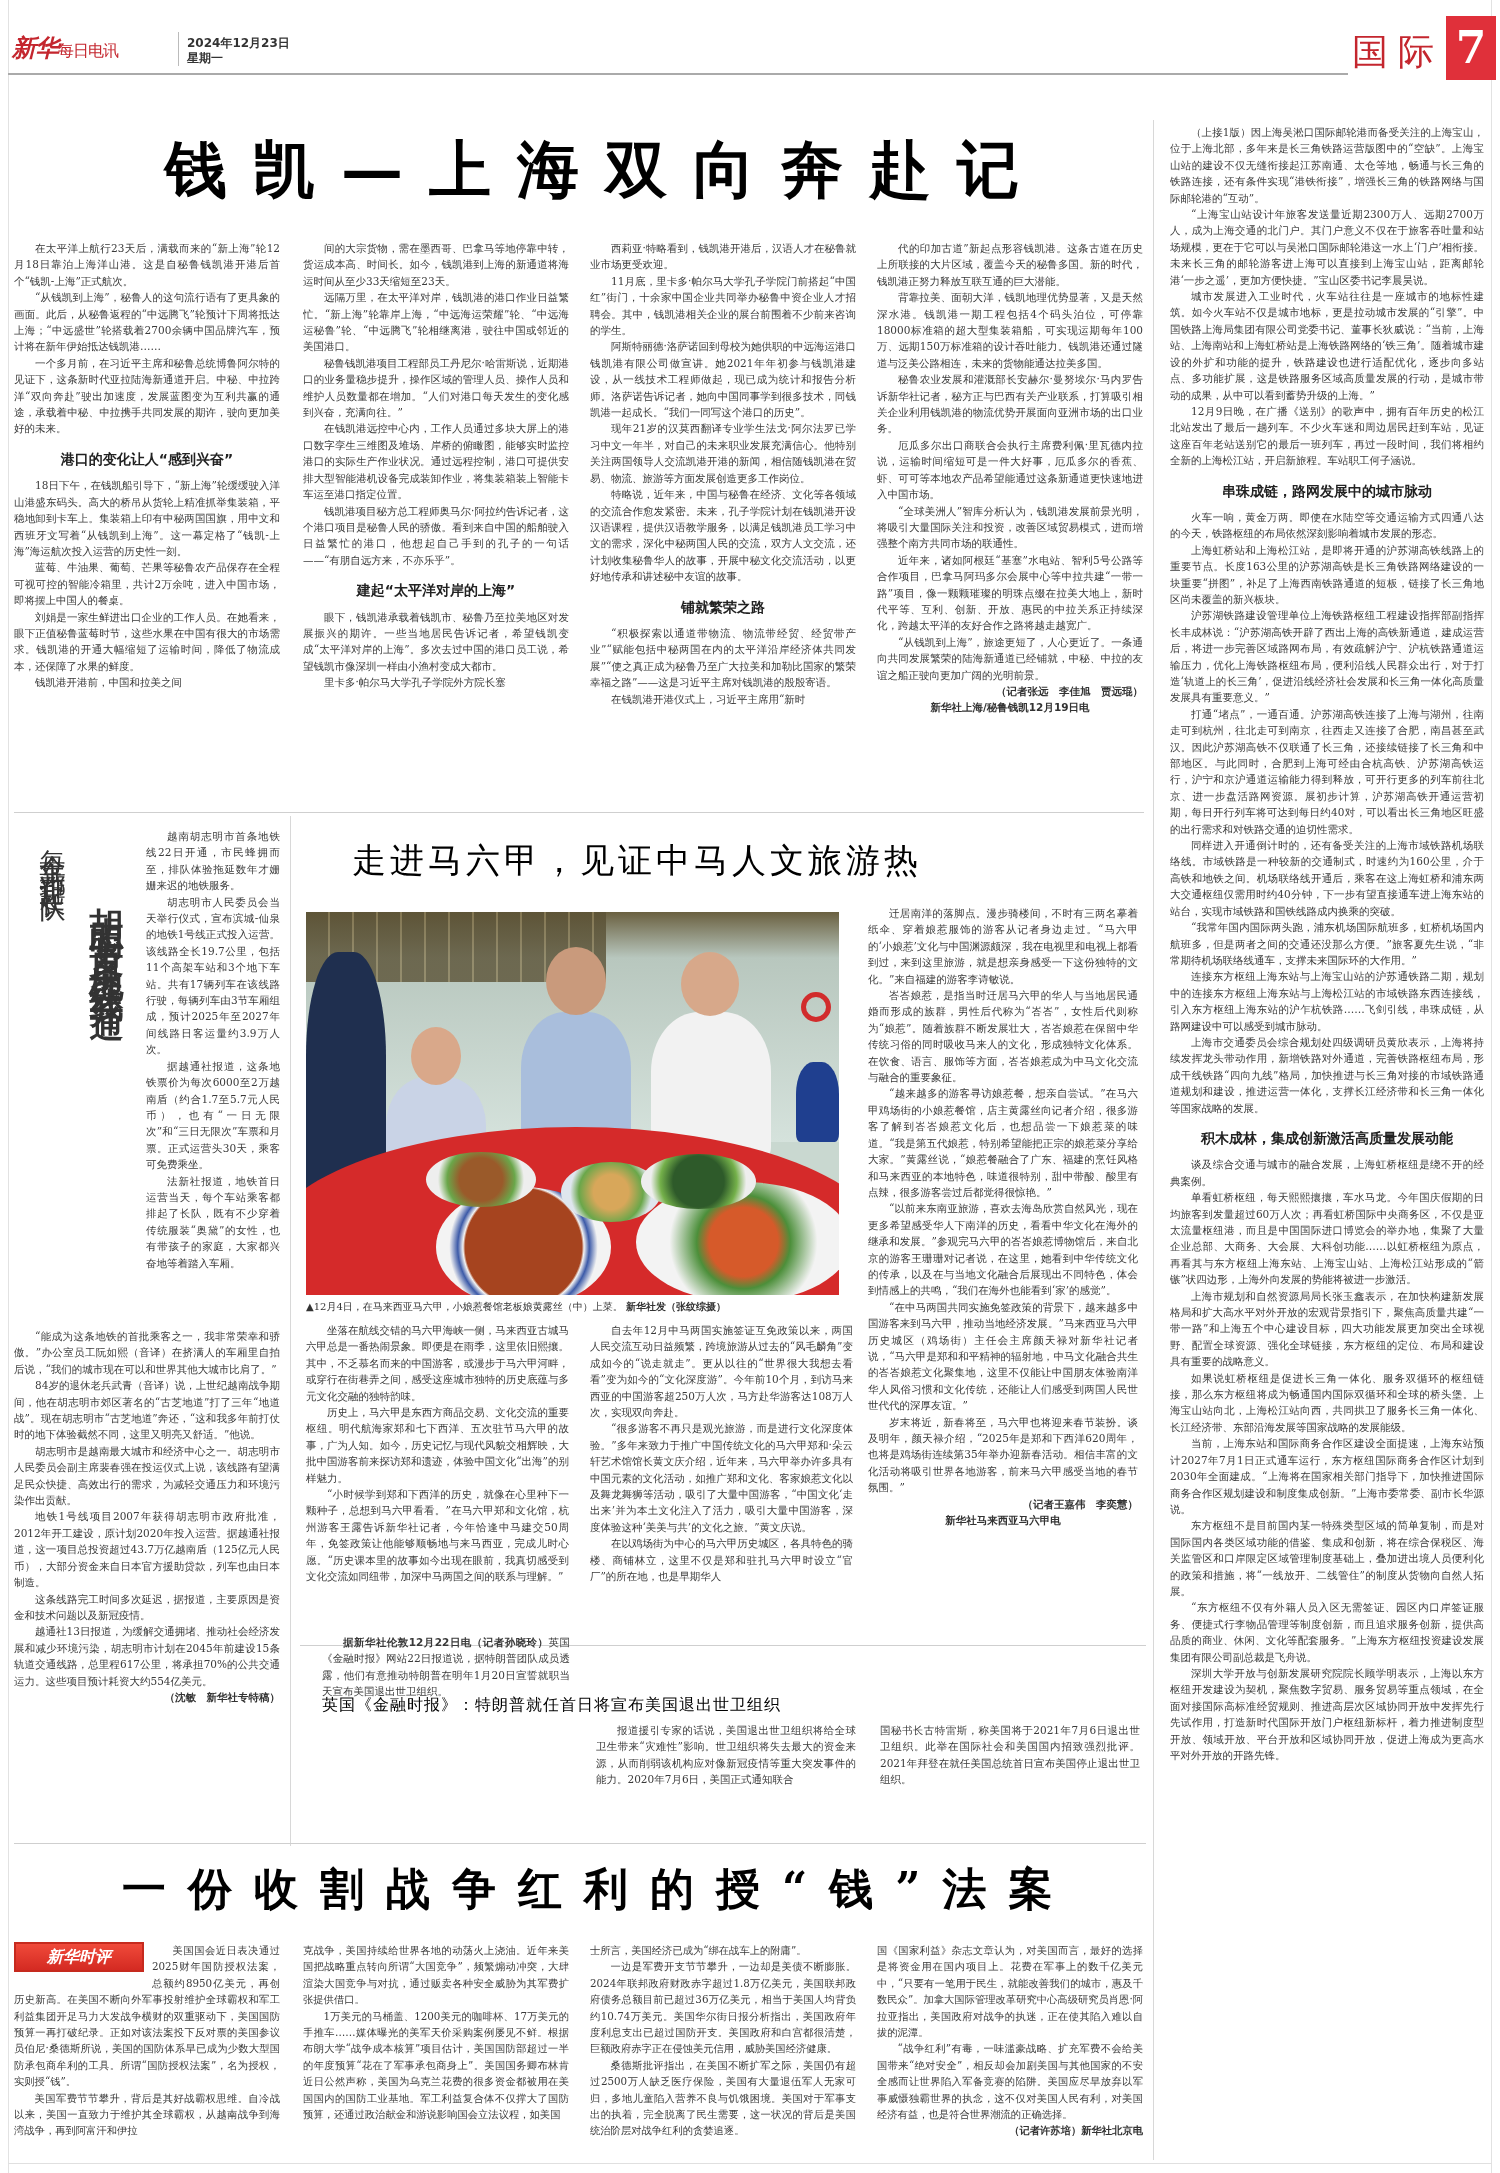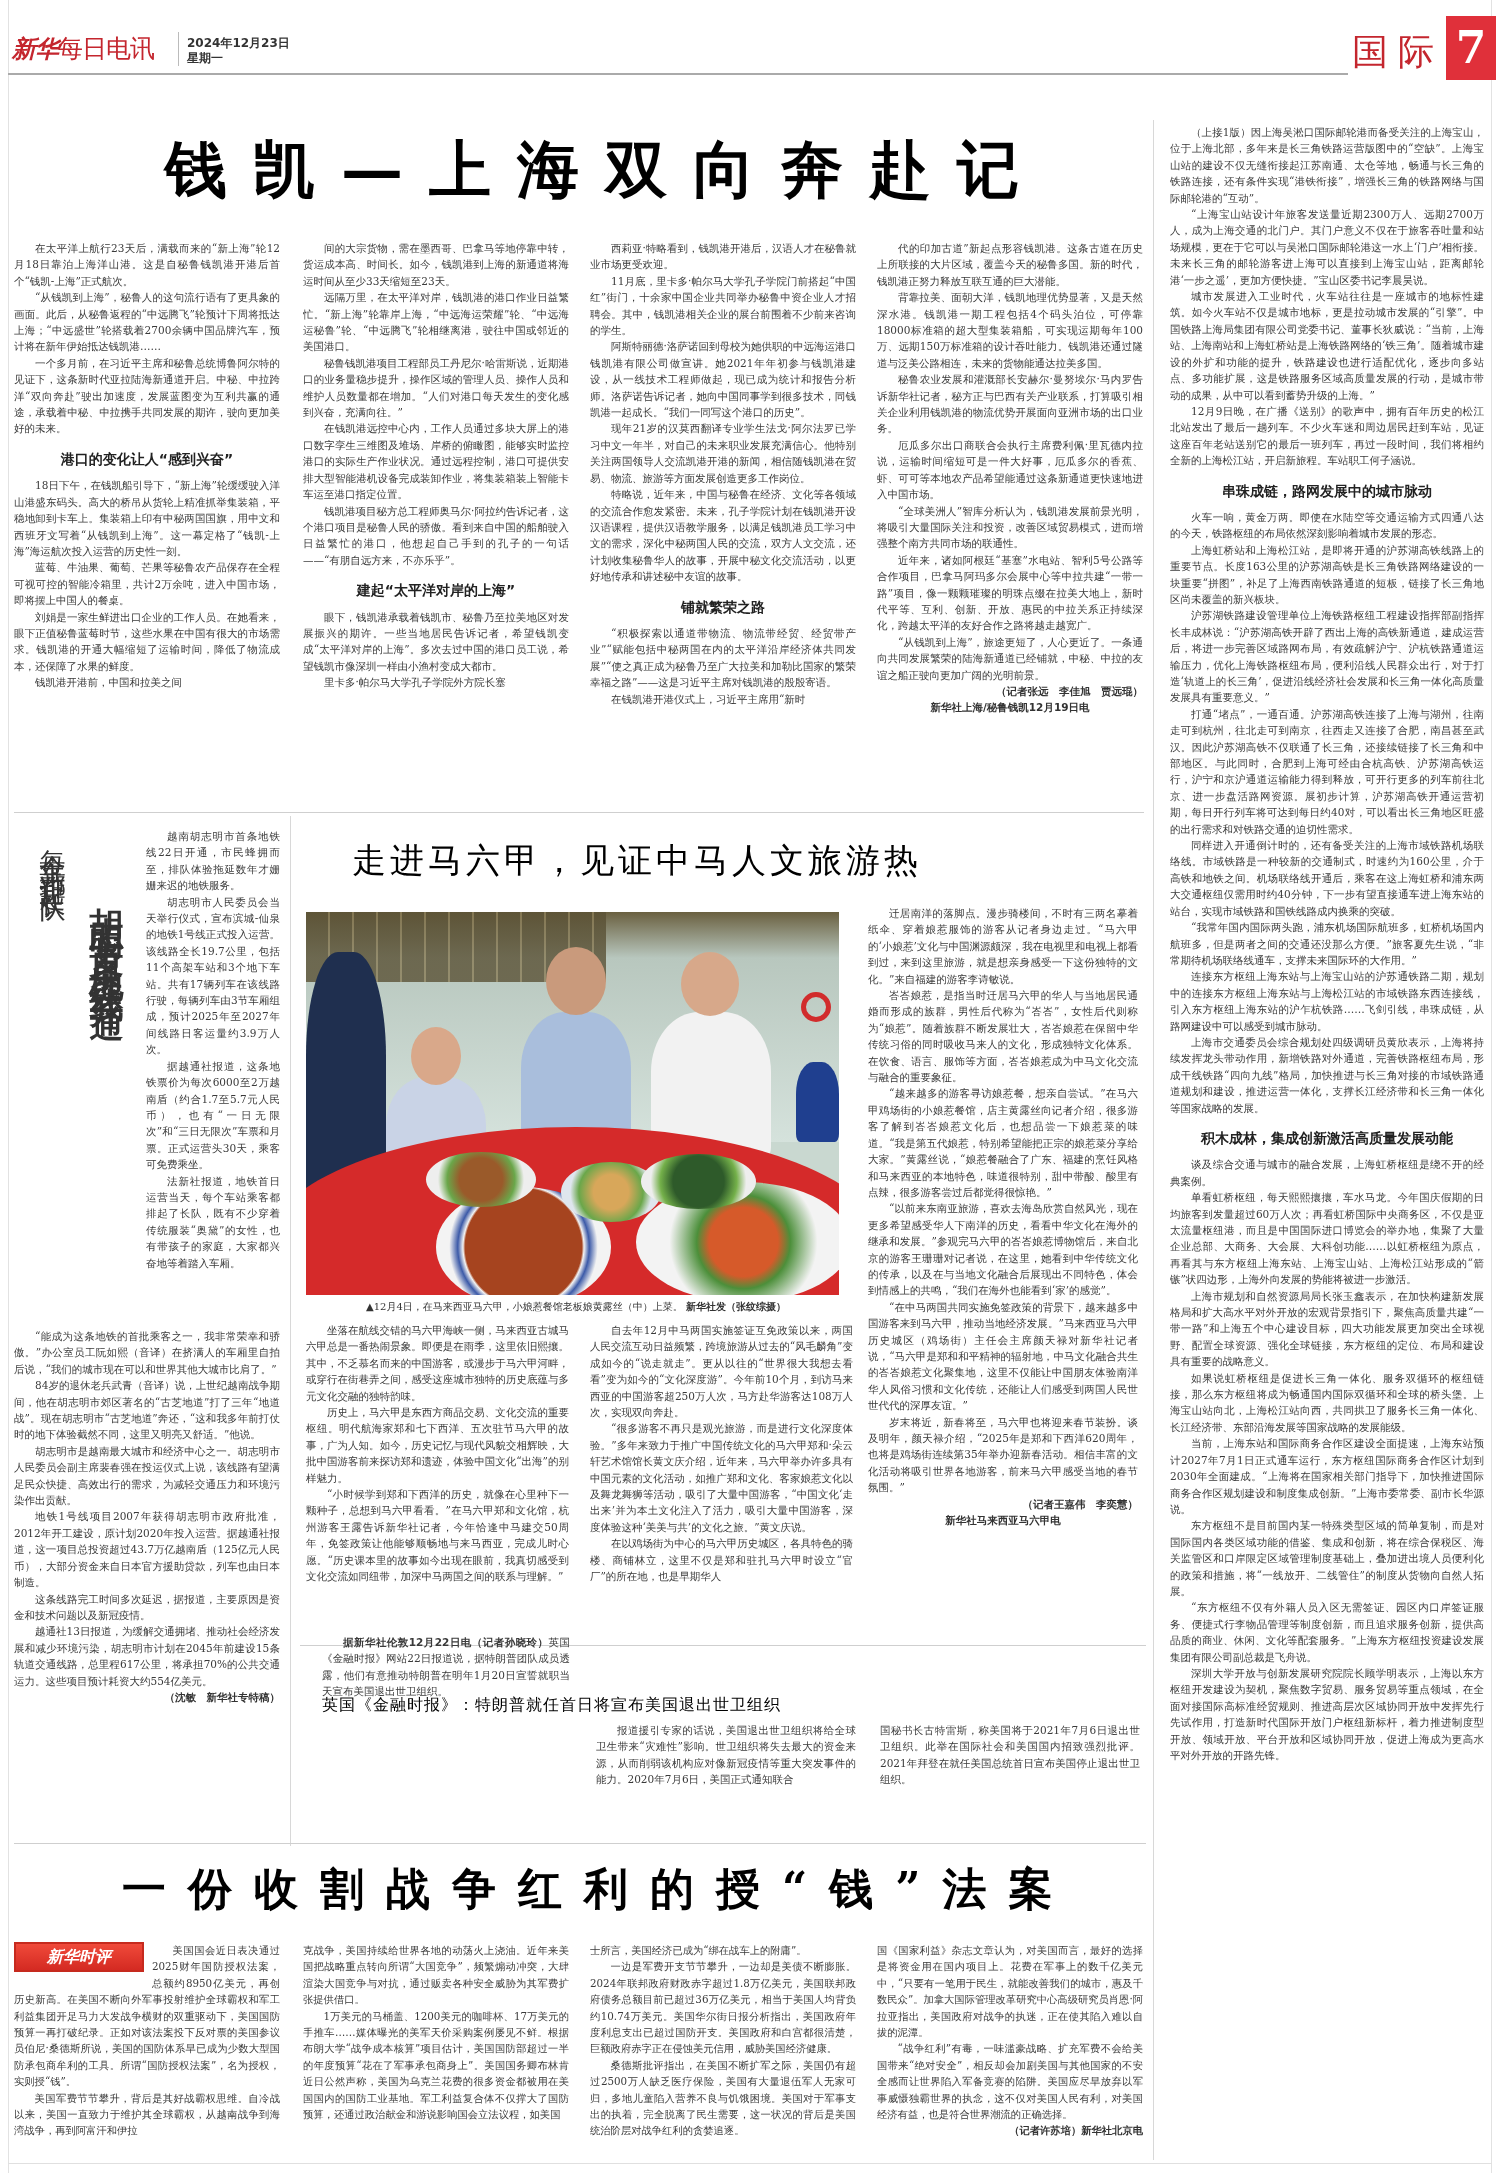--- a/index.html
+++ b/index.html
@@ -4,21 +4,21 @@
 <style>
   * { box-sizing: border-box; margin: 0; padding: 0; }
   html, body { width: 1500px; height: 2173px; background: #ffffff; overflow: hidden; }
   body { font-family: "DejaVu Serif", "Liberation Serif", serif; color: #2a2a2a; position: relative; }
 
   .page { position: absolute; left: 8px; top: 0; width: 1484px; height: 2173px; border-left: 1px solid #e2e2e2; border-right: 1px solid #e2e2e2; }
 
   
   .masthead { position: absolute; left: 0; top: 0; width: 1500px; height: 80px; }
   .logo { position: absolute; left: 12px; top: 32px; font-family: "DejaVu Serif", serif; color: #c4262e; font-size: 24px; font-weight: bold; font-style: italic; letter-spacing: -1px; }
-  .logo .sub { font-size: 25px; font-style: normal; font-weight: normal; font-family: Liberation Serif, serif; }
+  .logo .sub { font-size: 16px; font-style: normal; font-weight: normal; font-family: Liberation Serif, serif; }
   .logo-divider { position: absolute; left: 178px; top: 32px; width: 1px; height: 34px; background: #bbb; }
   .date { position: absolute; left: 187px; top: 36px; font-family: "DejaVu Sans", sans-serif; font-size: 12px; color: #333; line-height: 15px; font-weight: bold; }
   .head-rule { position: absolute; left: 8px; top: 73px; width: 1340px; height: 2px; background: #aaa; }
   .section-name { position: absolute; left: 1352px; top: 28px; font-family: "DejaVu Serif", serif; font-size: 36px; color: #c4262e; letter-spacing: 10px; }
   .page-num { position: absolute; left: 1446px; top: 16px; width: 50px; height: 64px; background: #e0303a; color: #fff; font-family: "DejaVu Serif", serif; font-weight: bold; font-size: 44px; text-align: center; line-height: 64px; }
 
   
   .col { position: absolute; font-size: 10.5px; line-height: 16.4px; color: #3a3a3a; text-align: justify; overflow: hidden; }
   .col p { text-indent: 2em; }
   .subhead { font-family: "DejaVu Sans", sans-serif; font-weight: bold; text-align: center; font-size: 14px; color: #222; margin: 14px 0 10px; text-indent: 0 !important; }
@@ -31,21 +31,21 @@
   
   .vtitle { position: absolute; writing-mode: vertical-rl; font-family: "DejaVu Sans", sans-serif; color: #333; }
 
   
   .photo { position: absolute; left: 306px; top: 912px; width: 533px; height: 383px; overflow: hidden; background: #c9d8d0; }
   .photo .wall { position: absolute; left: 0; top: 0; width: 100%; height: 60%; background: linear-gradient(180deg, #6a6040 0%, #b8c7be 20%, #d5e2dc 100%); }
   .photo .table { position: absolute; left: -40px; top: 215px; width: 620px; height: 240px; border-radius: 50%; background: #d52a2a; }
   .photo .dish { position: absolute; border-radius: 50%; }
   .photo .person { position: absolute; border-radius: 40% 40% 10% 10%; }
   .photo .head { position: absolute; border-radius: 50%; background: #d9a88a; }
-  .caption { position: absolute; left: 306px; top: 1300px; width: 540px; font-size: 10px; color: #333; white-space: nowrap; text-align: center; }
+  .caption { position: absolute; left: 306px; top: 1300px; width: 540px; font-size: 10px; color: #333; white-space: nowrap; }
   .caption b { font-family: "DejaVu Sans", sans-serif; }
 
   
   .badge { display: inline-block; float: left; width: 130px; height: 30px; margin: 0 8px 4px 0; background: linear-gradient(180deg,#f04a3a,#d42a22); border: 2px solid #c62a1e; color: #fff; font-family: "DejaVu Sans", sans-serif; font-weight: bold; font-style: italic; font-size: 16px; line-height: 26px; text-align: center; position: relative; }
 </style>
 </head>
 <body>
 
 <div class="page"></div>
 

